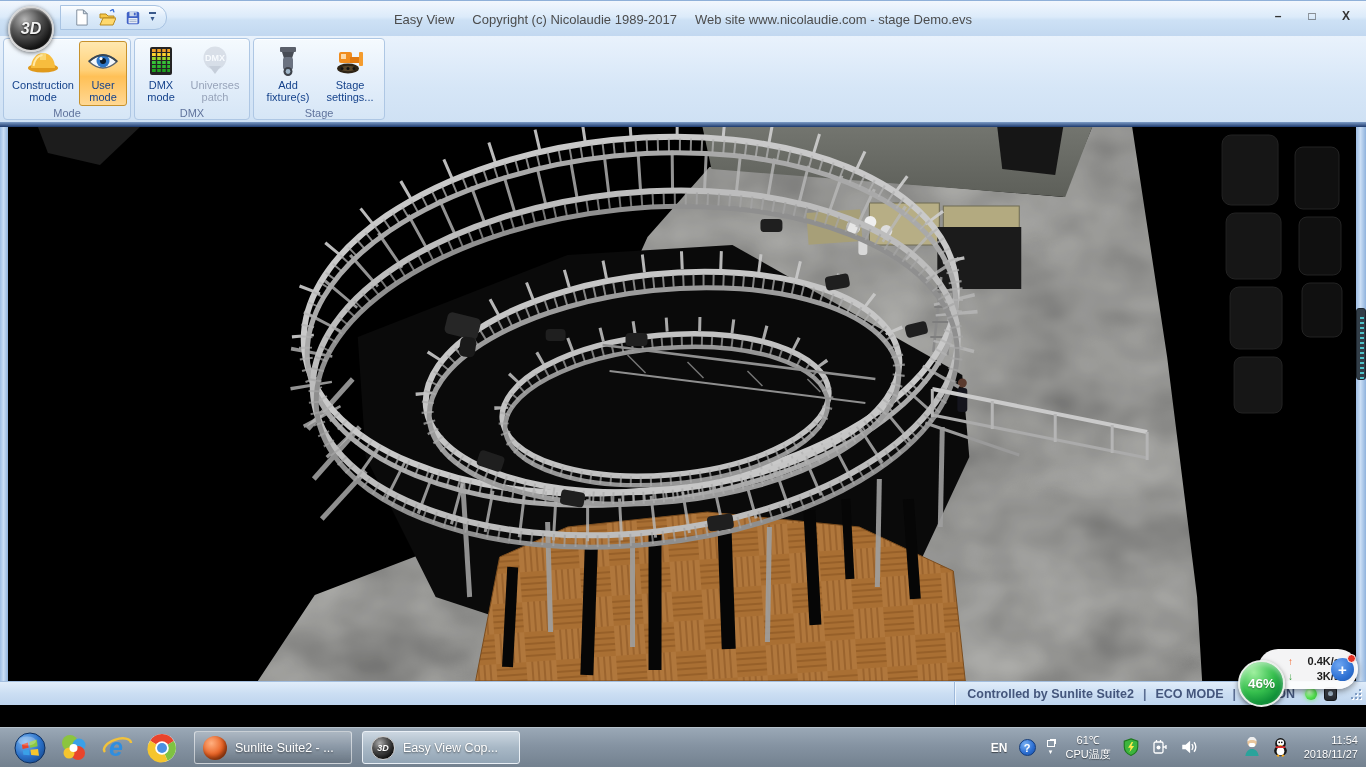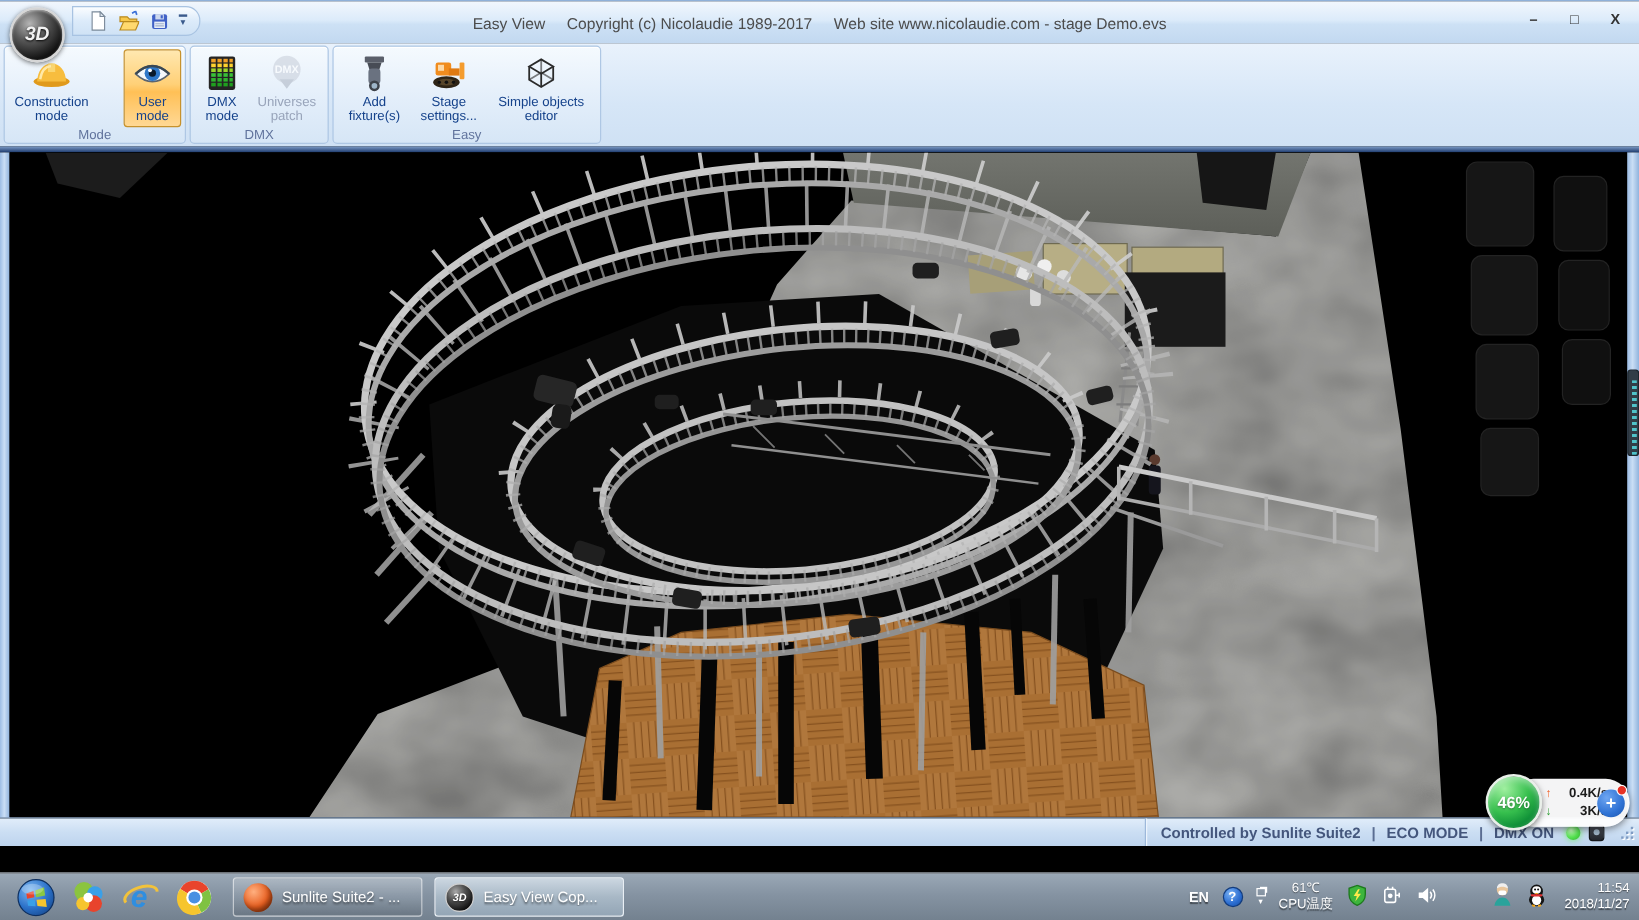--- a/index.html
+++ b/index.html
@@ -44,21 +44,21 @@
   .rgroup { border:1px solid #aec7e4; border-radius:4px; margin-right:3px; display:flex; flex-direction:column;
             background:linear-gradient(#f5fafe,#e3eefa 55%,#d6e6f6); box-shadow:inset 0 1px 0 #fff; }
   .rgroup-buttons { flex:1; display:flex; align-items:stretch; padding:2px 3px 0; }
   .rgroup-label { height:15px; font-size:11px; color:#60739c; text-align:center; line-height:14px; }
   .rbtn { width:62px; display:flex; flex-direction:column; align-items:center; padding:2px 2px 1px;
           border:1px solid transparent; border-radius:3px; font-size:11px; color:#15428b;
           text-align:center; line-height:1.12; cursor:default; }
   .rbtn.w70 { width:72px; } .rbtn.w88 { width:92px; } .rbtn.w46 { width:48px; } .rbtn.w44 { width:46px; }
   .rbtn .ricon { width:34px; height:34px; margin-bottom:1px; }
   .rbtn.selected { background:linear-gradient(#ffe8b0,#ffd077 45%,#ffc056 55%,#ffd894);
-                   border:1px solid #c7922d;margin-left:24px; }
+                   border:1px solid #c7922d; }
   .rbtn.disabled { color:#98a4ba; }
   .ribbon-sep { height:5px; background:linear-gradient(#7d9cc6,#1d3a6e); }
 
   
   .vp-row { display:flex; height:554px; }
   .vp-border { background:linear-gradient(90deg,#9dbde4,#cadef5 45%,#8fb2dc); position:relative; }
   .vp-border.l { width:8px; } .vp-border.r { width:10px; }
   .vp-canvas { flex:1; position:relative; background:#000; overflow:hidden; }
   .vp-canvas svg { display:block; width:100%; height:100%; }
   .edge-grip { position:absolute; left:0; top:181px; width:10px; height:72px; background:#323d47;
@@ -123,21 +123,21 @@
 
   
   .speedball { position:absolute; left:1238px; top:645px; width:120px; height:48px; z-index:50; }
   .sb-pill { position:absolute; left:20px; top:4px; width:100px; height:40px; border-radius:20px;
              background:rgba(252,252,253,.97); box-shadow:0 2px 6px rgba(0,0,0,.45);
              display:flex; align-items:center; padding-left:30px; }
   .sb-rates { font-size:11px; font-weight:bold; color:#1c1c1c; line-height:1.35; width:52px; }
   .sb-rates .row { display:flex; justify-content:space-between; align-items:center; }
   .sb-up { color:#f05a1e; font-size:10px; font-weight:bold; }
   .sb-down { color:#2e9e34; font-size:10px; font-weight:bold; }
-  .sb-ball { position:absolute; left:0; top:0; width:47px; height:47px; border-radius:50%;
+  .sb-ball { position:absolute; left:0; top:15px; width:47px; height:47px; border-radius:50%;
              background:radial-gradient(circle at 32% 24%, #9ff09f, #37c04e 45%, #109138 72%, #0a7a2c);
              border:2px solid #e9efe9; box-shadow:0 2px 5px rgba(0,0,0,.5), inset 0 3px 5px rgba(255,255,255,.45);
              display:flex; align-items:center; justify-content:center; }
   .sb-ball span { color:#fff; font-weight:bold; font-size:13.5px; text-shadow:0 1px 2px rgba(0,0,0,.4); }
   .sb-plus { position:absolute; right:4px; top:13px; width:23px; height:23px; border-radius:50%;
              background:radial-gradient(circle at 35% 30%, #6ea6f2, #2f72d4 60%, #1d55ab);
              color:#fff; font-size:15px; font-weight:bold; display:flex; align-items:center; justify-content:center; }
   .sb-dot { position:absolute; right:2px; top:9px; width:9px; height:9px; border-radius:50%;
             background:#e63226; border:1px solid #fff; }
 </style>
@@ -266,32 +266,22 @@
             <rect x="17" y="13" width="9" height="6" fill="#e07a12"></rect>
             <rect x="26" y="8" width="4" height="14" rx="1" fill="#f49c2e"></rect>
             <ellipse cx="15" cy="24.5" rx="11" ry="5" fill="#2e2416"></ellipse>
             <ellipse cx="15" cy="24.5" rx="7.5" ry="2.8" fill="#57452a"></ellipse>
             <circle cx="9" cy="24.5" r="1.5" fill="#111"></circle>
               <circle cx="15" cy="24.5" r="1.5" fill="#111"></circle>
               <circle cx="21" cy="24.5" r="1.5" fill="#111"></circle>
           </svg>
           <span>Stage settings...</span>
         </div>
-        <div class="rbtn w88">
-          <svg class="ricon" viewBox="0 0 34 34" fill="none" stroke="#2b2b2b" stroke-width="1.5">
-            <path d="M7 11.5l10-6 10 6-10 6z"></path>
-            <path d="M7 11.5v11l10 6 10-6v-11"></path>
-            <path d="M17 17.5v11"></path>
-            <path d="M7 22.5l10-6 10 6" opacity=".6"></path>
-            <path d="M17 5.5v12" opacity=".6"></path>
-          </svg>
-          <span>Simple objects editor</span>
-        </div>
       </div>
-      <div class="rgroup-label">Easy</div>
+      <div class="rgroup-label">Stage</div>
     </div>
 
   </div>
 
   <div class="ribbon-sep"></div>
 
   <div class="vp-row">
     <div class="vp-border l"></div>
     <div class="vp-canvas">
       <svg viewBox="0 0 1349 554" preserveAspectRatio="none">

